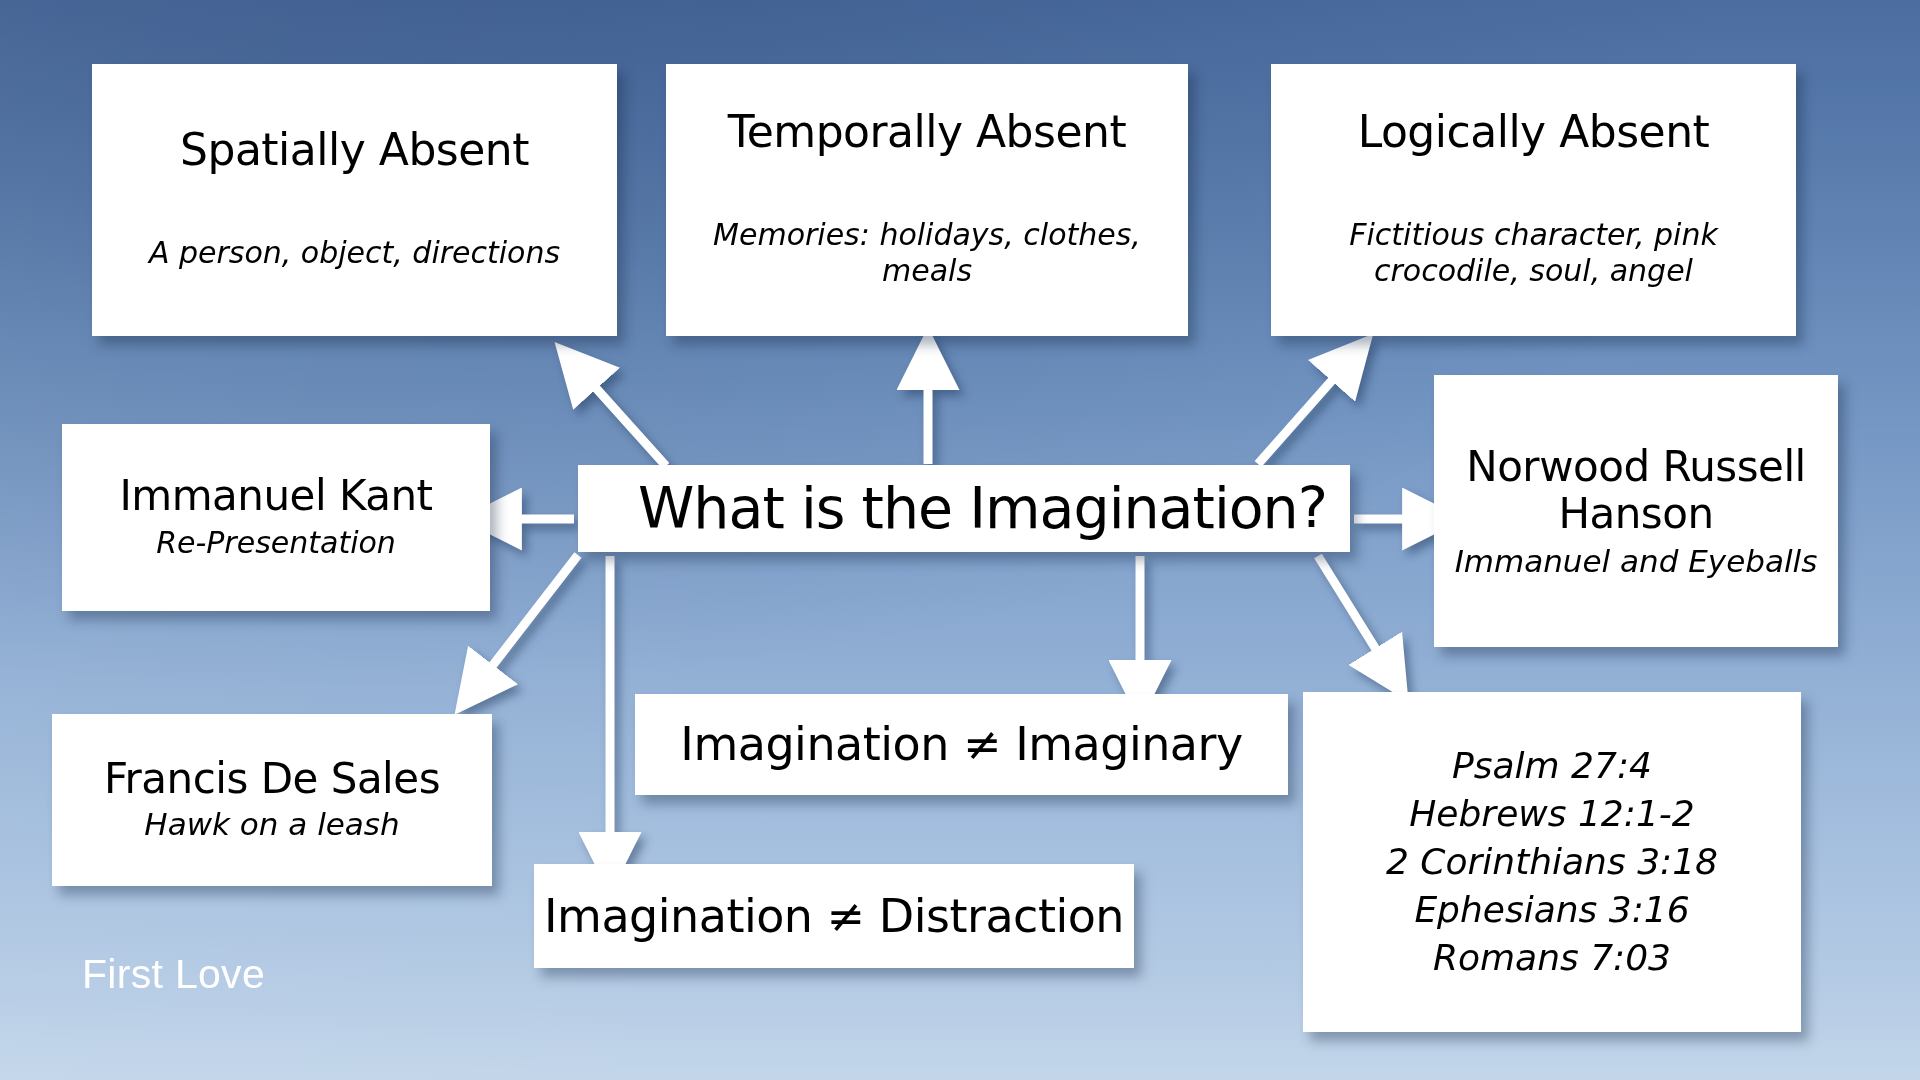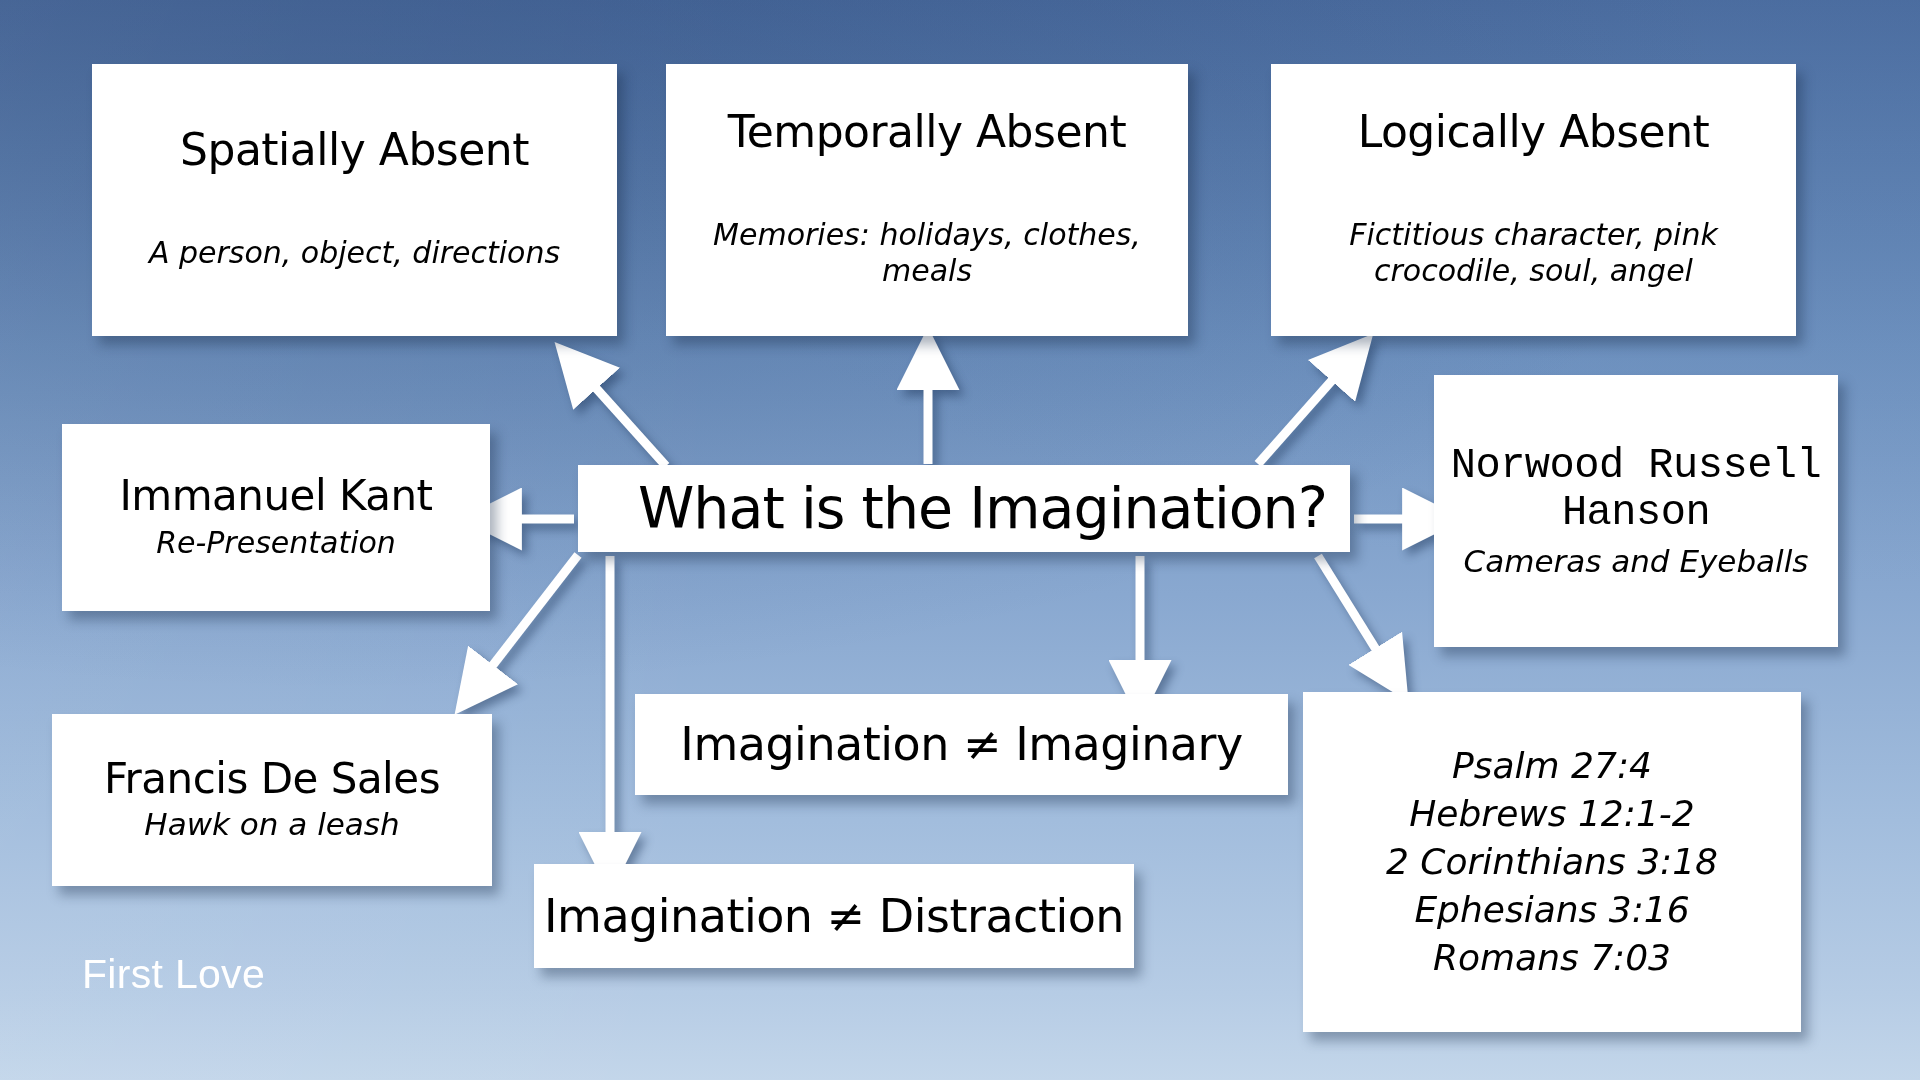--- a/index.html
+++ b/index.html
@@ -44,21 +44,21 @@
     color:#000;
     z-index:4;
   }
   .title{
     font-family:"DejaVu Sans", sans-serif;
     font-weight:400;
     letter-spacing:-.5px;
     line-height:1.06;
     white-space:nowrap;
   }
-  .title.wrap{ white-space:normal;font-family:Liberation Mono, monospace; }
+  .title.wrap{ white-space:normal; }
   .sub{
     font-family:"DejaVu Sans", sans-serif;
     font-style:italic;
     font-weight:400;
     line-height:1.2;
   }
 
   
   #card-spatial{  left:92px;  top:64px;  width:525px; height:272px; padding:10px 18px 16px; }
   #card-temporal{ left:666px; top:64px;  width:522px; height:272px; padding:10px 18px 16px; }
@@ -162,21 +162,21 @@
     <div class="title">Immanuel Kant</div>
     <div class="sub">Re-Presentation</div>
   </div>
 
   <div class="card" id="card-center">
     <div class="title">What is the Imagination?</div>
   </div>
 
   <div class="card" id="card-hanson">
     <div class="title wrap">Norwood Russell Hanson</div>
-    <div class="sub">Cameras and Eyeballs</div>
+    <div class="sub">Immanuel and Eyeballs</div>
   </div>
 
   <div class="card" id="card-desales">
     <div class="title">Francis De Sales</div>
     <div class="sub">Hawk on a leash</div>
   </div>
 
   <div class="card" id="card-imaginary">
     <div class="title">Imagination ≠ Imaginary</div>
   </div>

